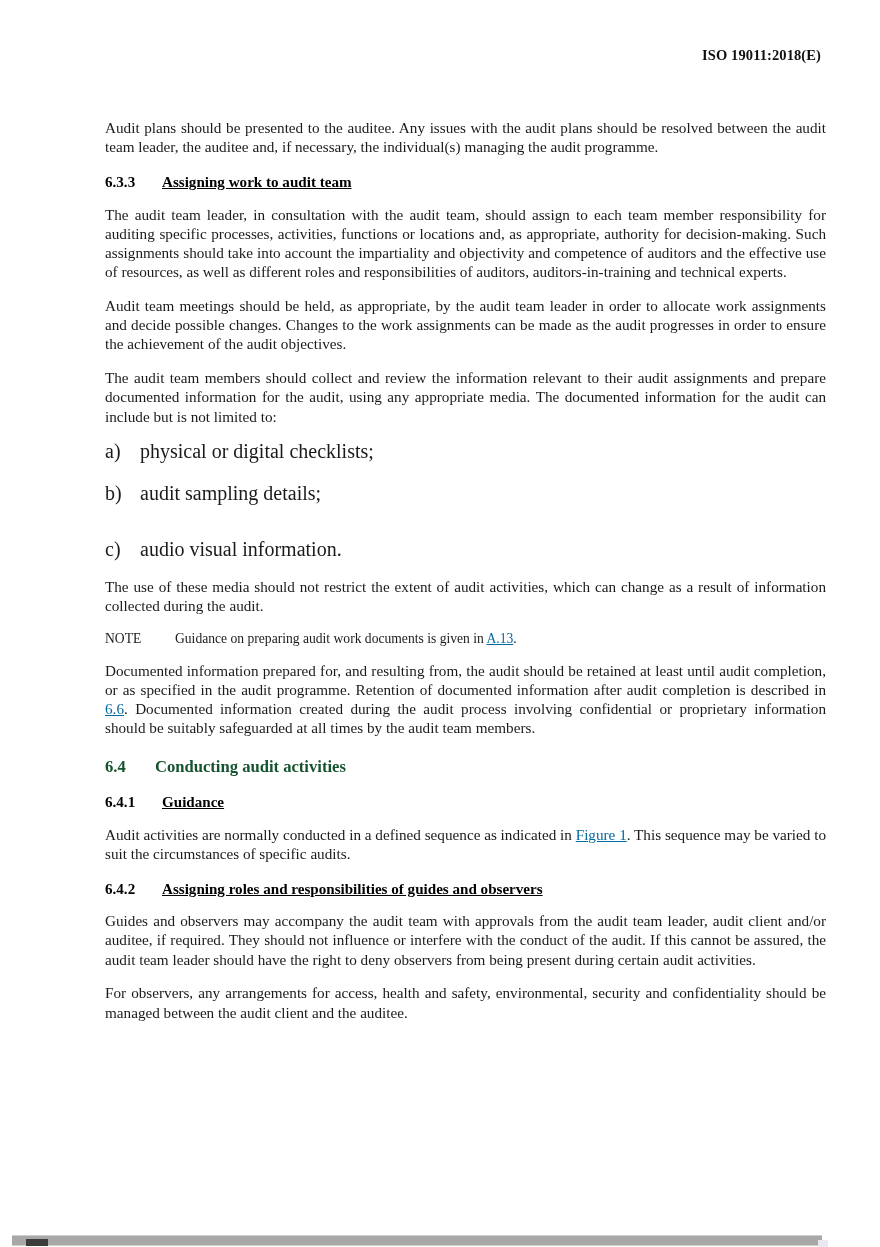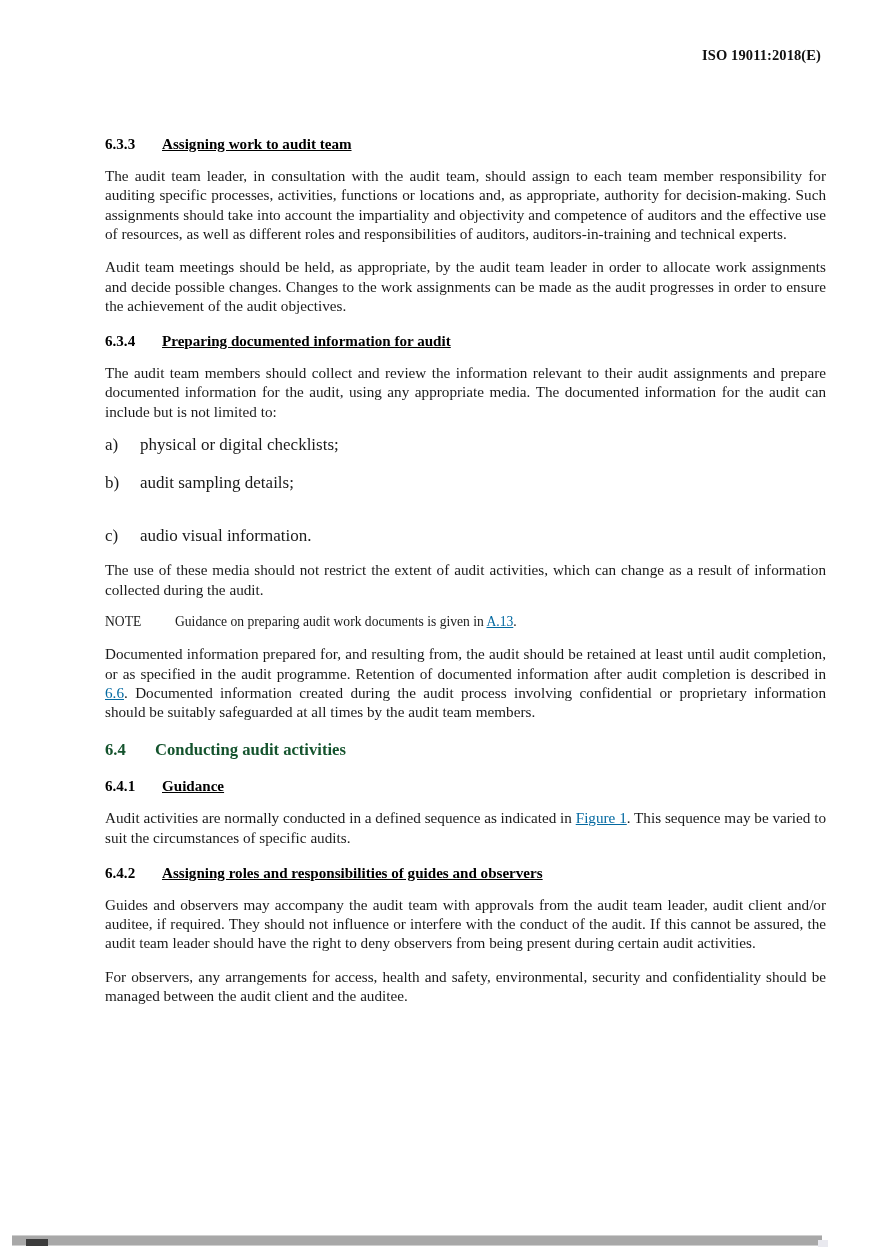--- a/index.html
+++ b/index.html
@@ -81,21 +81,21 @@
   h2.h-l2 .h-num { min-width: 50px; }
   .h-text { display: inline; }
 
   
   ul.letter-list {
     list-style: none;
     margin: 0 0 13px 0;
     padding: 0;
   }
   ul.letter-list li {
-    font-size: 17px;
+    font-size: 20px;
     line-height: 1.265;
     margin: 0 0 17px 0;
     display: block;
   }
   ul.letter-list li:last-child { margin-bottom: 14px; margin-top: 31px; }
   .li-marker {
     display: inline-block;
     width: 35px;
   }
 
@@ -158,32 +158,30 @@
 </style>
 </head>
 <body>
 
 <div class="page">
 
   <div class="doc-header">ISO 19011:2018(E)</div>
 
   <div class="content">
 
+    <p class="body-par">Audit plans should be presented to the auditee. Any issues with the audit plans should be resolved between the audit team leader, the auditee and, if necessary, the individual(s) managing the audit programme.</p>
 
     <h3 class="h-l3">
       <span class="h-num">6.3.3</span><span class="h-text">Assigning work to audit team</span>
     </h3>
 
     <p class="body-par">The audit team leader, in consultation with the audit team, should assign to each team member responsibility for auditing specific processes, activities, functions or locations and, as appropriate, authority for decision-making. Such assignments should take into account the impartiality and objectivity and competence of auditors and the effective use of resources, as well as different roles and responsibilities of auditors, auditors-in-training and technical experts.</p>
 
     <p class="body-par">Audit team meetings should be held, as appropriate, by the audit team leader in order to allocate work assignments and decide possible changes. Changes to the work assignments can be made as the audit progresses in order to ensure the achievement of the audit objectives.</p>
 
-    <h3 class="h-l3">
-      <span class="h-num">6.3.4</span><span class="h-text">Preparing documented information for audit</span>
-    </h3>
 
     <p class="body-par tight-after">The audit team members should collect and review the information relevant to their audit assignments and prepare documented information for the audit, using any appropriate media. The documented information for the audit can include but is not limited to:</p>
 
     <ul class="letter-list">
       <li>
         <span class="li-marker">a)</span><span>physical or digital checklists;</span>
       </li>
       <li>
         <span class="li-marker">b)</span><span>audit sampling details;</span>
       </li>

